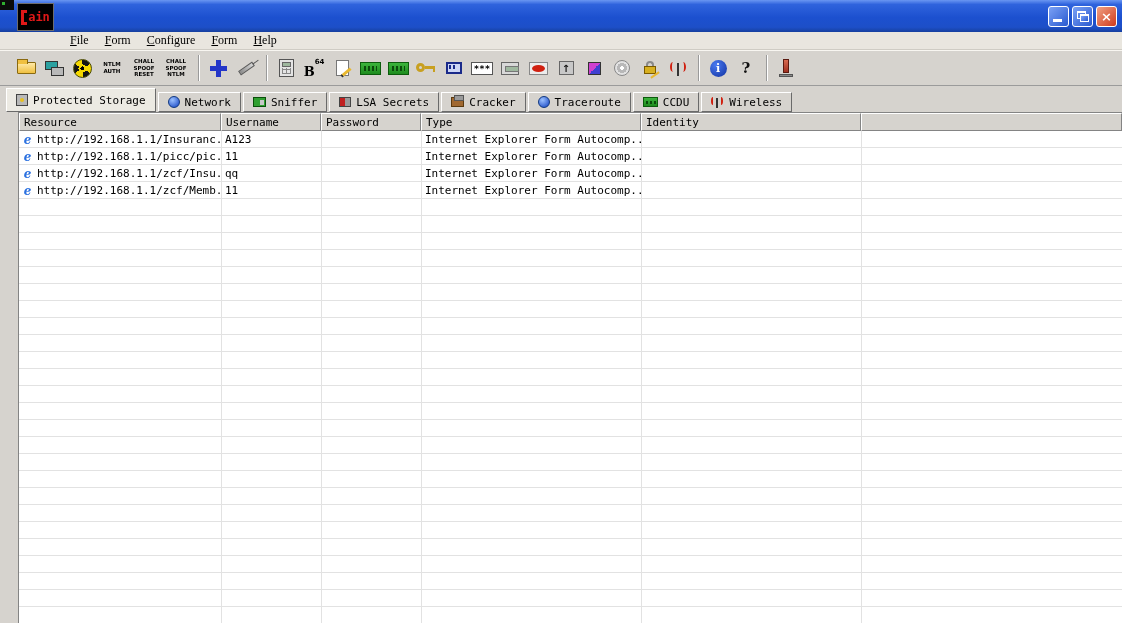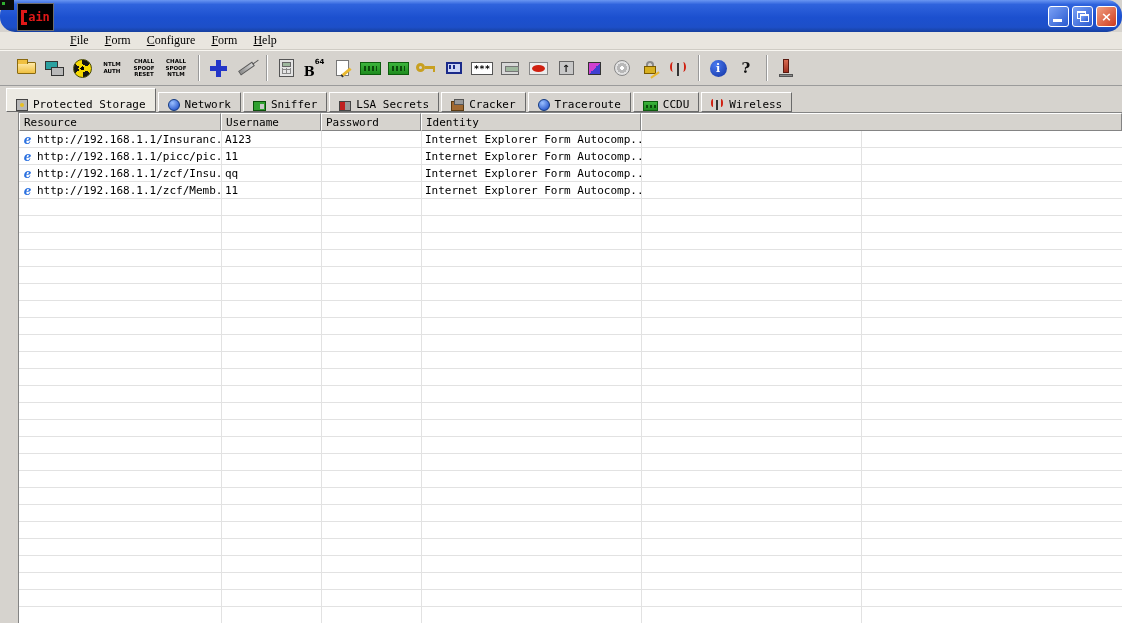--- a/index.html
+++ b/index.html
@@ -2,21 +2,21 @@
 <html><head>
 <meta charset="utf-8">
 <style>
   * { box-sizing: border-box; margin: 0; padding: 0; }
   html,body { width:1122px; height:623px; }
   body { font-family:"DejaVu Sans Mono", monospace; }
   #screen { position:relative; width:1122px; height:623px; background:#d6d3ce; overflow:hidden; }
 
   
   .titlebar { position:absolute; left:0; top:0; width:100%; height:32px;
-    background:linear-gradient(180deg,#6a96f2 0%,#2f63dd 14%,#1c50cf 55%,#1d4fc8 85%,#16409f 100%);border-radius:15px; }
+    background:linear-gradient(180deg,#6a96f2 0%,#2f63dd 14%,#1c50cf 55%,#1d4fc8 85%,#16409f 100%); }
   .corner-fragment { position:absolute; left:0; top:0; width:14px; height:10px; background:#0b0b0b; z-index:12; }
   .corner-fragment i { position:absolute; left:2px; top:2px; width:3px; height:3px; background:#2fae2f; }
   .app-logo { position:absolute; left:17px; top:3px; width:37px; height:28px; background:#000;
     border:1px solid #6e6e6e; display:flex; align-items:center; justify-content:center; z-index:5; }
   .logo-bracket { width:6px; height:15px; border-left:3px solid #e01818; border-top:3px solid #e01818;
     border-bottom:3px solid #e01818; margin-right:1px; }
   .logo-text { color:#e01818; font:bold 12px "DejaVu Sans Mono", monospace; }
   .win-controls { position:absolute; right:5px; top:6px; display:flex; gap:3px; z-index:5; }
   .win-btn { width:21px; height:21px; border:1px solid #fff; border-radius:3px; color:#fff;
     display:flex; align-items:center; justify-content:center; position:relative;
@@ -115,21 +115,21 @@
     font:bold 11px "DejaVu Serif", serif; }
   .icon-help { color:#111; font:bold 15px "DejaVu Serif", serif; }
   .icon-exit { position:relative; width:16px; height:18px; }
   .icon-exit .post { position:absolute; left:5px; top:0; width:6px; height:14px;
     background:linear-gradient(#d86a50,#a03020); border:1px solid #5a1a10; }
   .icon-exit .base { position:absolute; left:1px; bottom:0; width:14px; height:3px; background:#8a8a8a; border:1px solid #555; }
 
   
   .tabbar { position:absolute; left:0; top:86px; width:100%; height:26px; background:#d6d3ce;
     display:flex; align-items:flex-end; padding-left:6px; }
-  .tab { display:flex; align-items:flex-end; gap:5px; padding:0 9px; height:20px;
+  .tab { display:flex; align-items:center; gap:5px; padding:0 9px; height:20px;
     background:#d6d3ce; border:1px solid; border-color:#ffffff #6a6a6a #6a6a6a #ffffff;
     margin-right:2px; font:11px "DejaVu Sans Mono", monospace; color:#000; cursor:default; }
   .tab.active { background:#eceae3; height:24px; }
 
   .ti { display:inline-block; }
   .ti-safe { width:12px; height:12px; background:#b8b8b8; border:1px solid #444; position:relative; }
   .ti-safe::after { content:""; position:absolute; left:3px; top:3px; width:4px; height:4px; background:#e8c020; border-radius:50%; }
   .ti-globe { width:12px; height:12px; border-radius:50%; border:1px solid #103880;
     background:radial-gradient(circle at 35% 30%,#9ac0ff,#1040c0); }
   .ti-card { width:13px; height:10px; background:#30a030; border:1px solid #0a500a; position:relative; }
@@ -355,20 +355,21 @@
         </span>
       <span>Wireless</span>
     </div>
   </div>
 
   <div class="content">
     <div class="lv-header">
       <div class="hcell w-res">Resource</div>
       <div class="hcell w-user">Username</div>
       <div class="hcell w-pass">Password</div>
+      <div class="hcell w-type">Type</div>
       <div class="hcell w-id">Identity</div>
       <div class="hcell w-extra"></div>
     </div>
     <div class="lv-body">
       <div class="vline" style="left:202px"></div>
       <div class="vline" style="left:302px"></div>
       <div class="vline" style="left:402px"></div>
       <div class="vline" style="left:622px"></div>
       <div class="vline" style="left:842px"></div>
 

